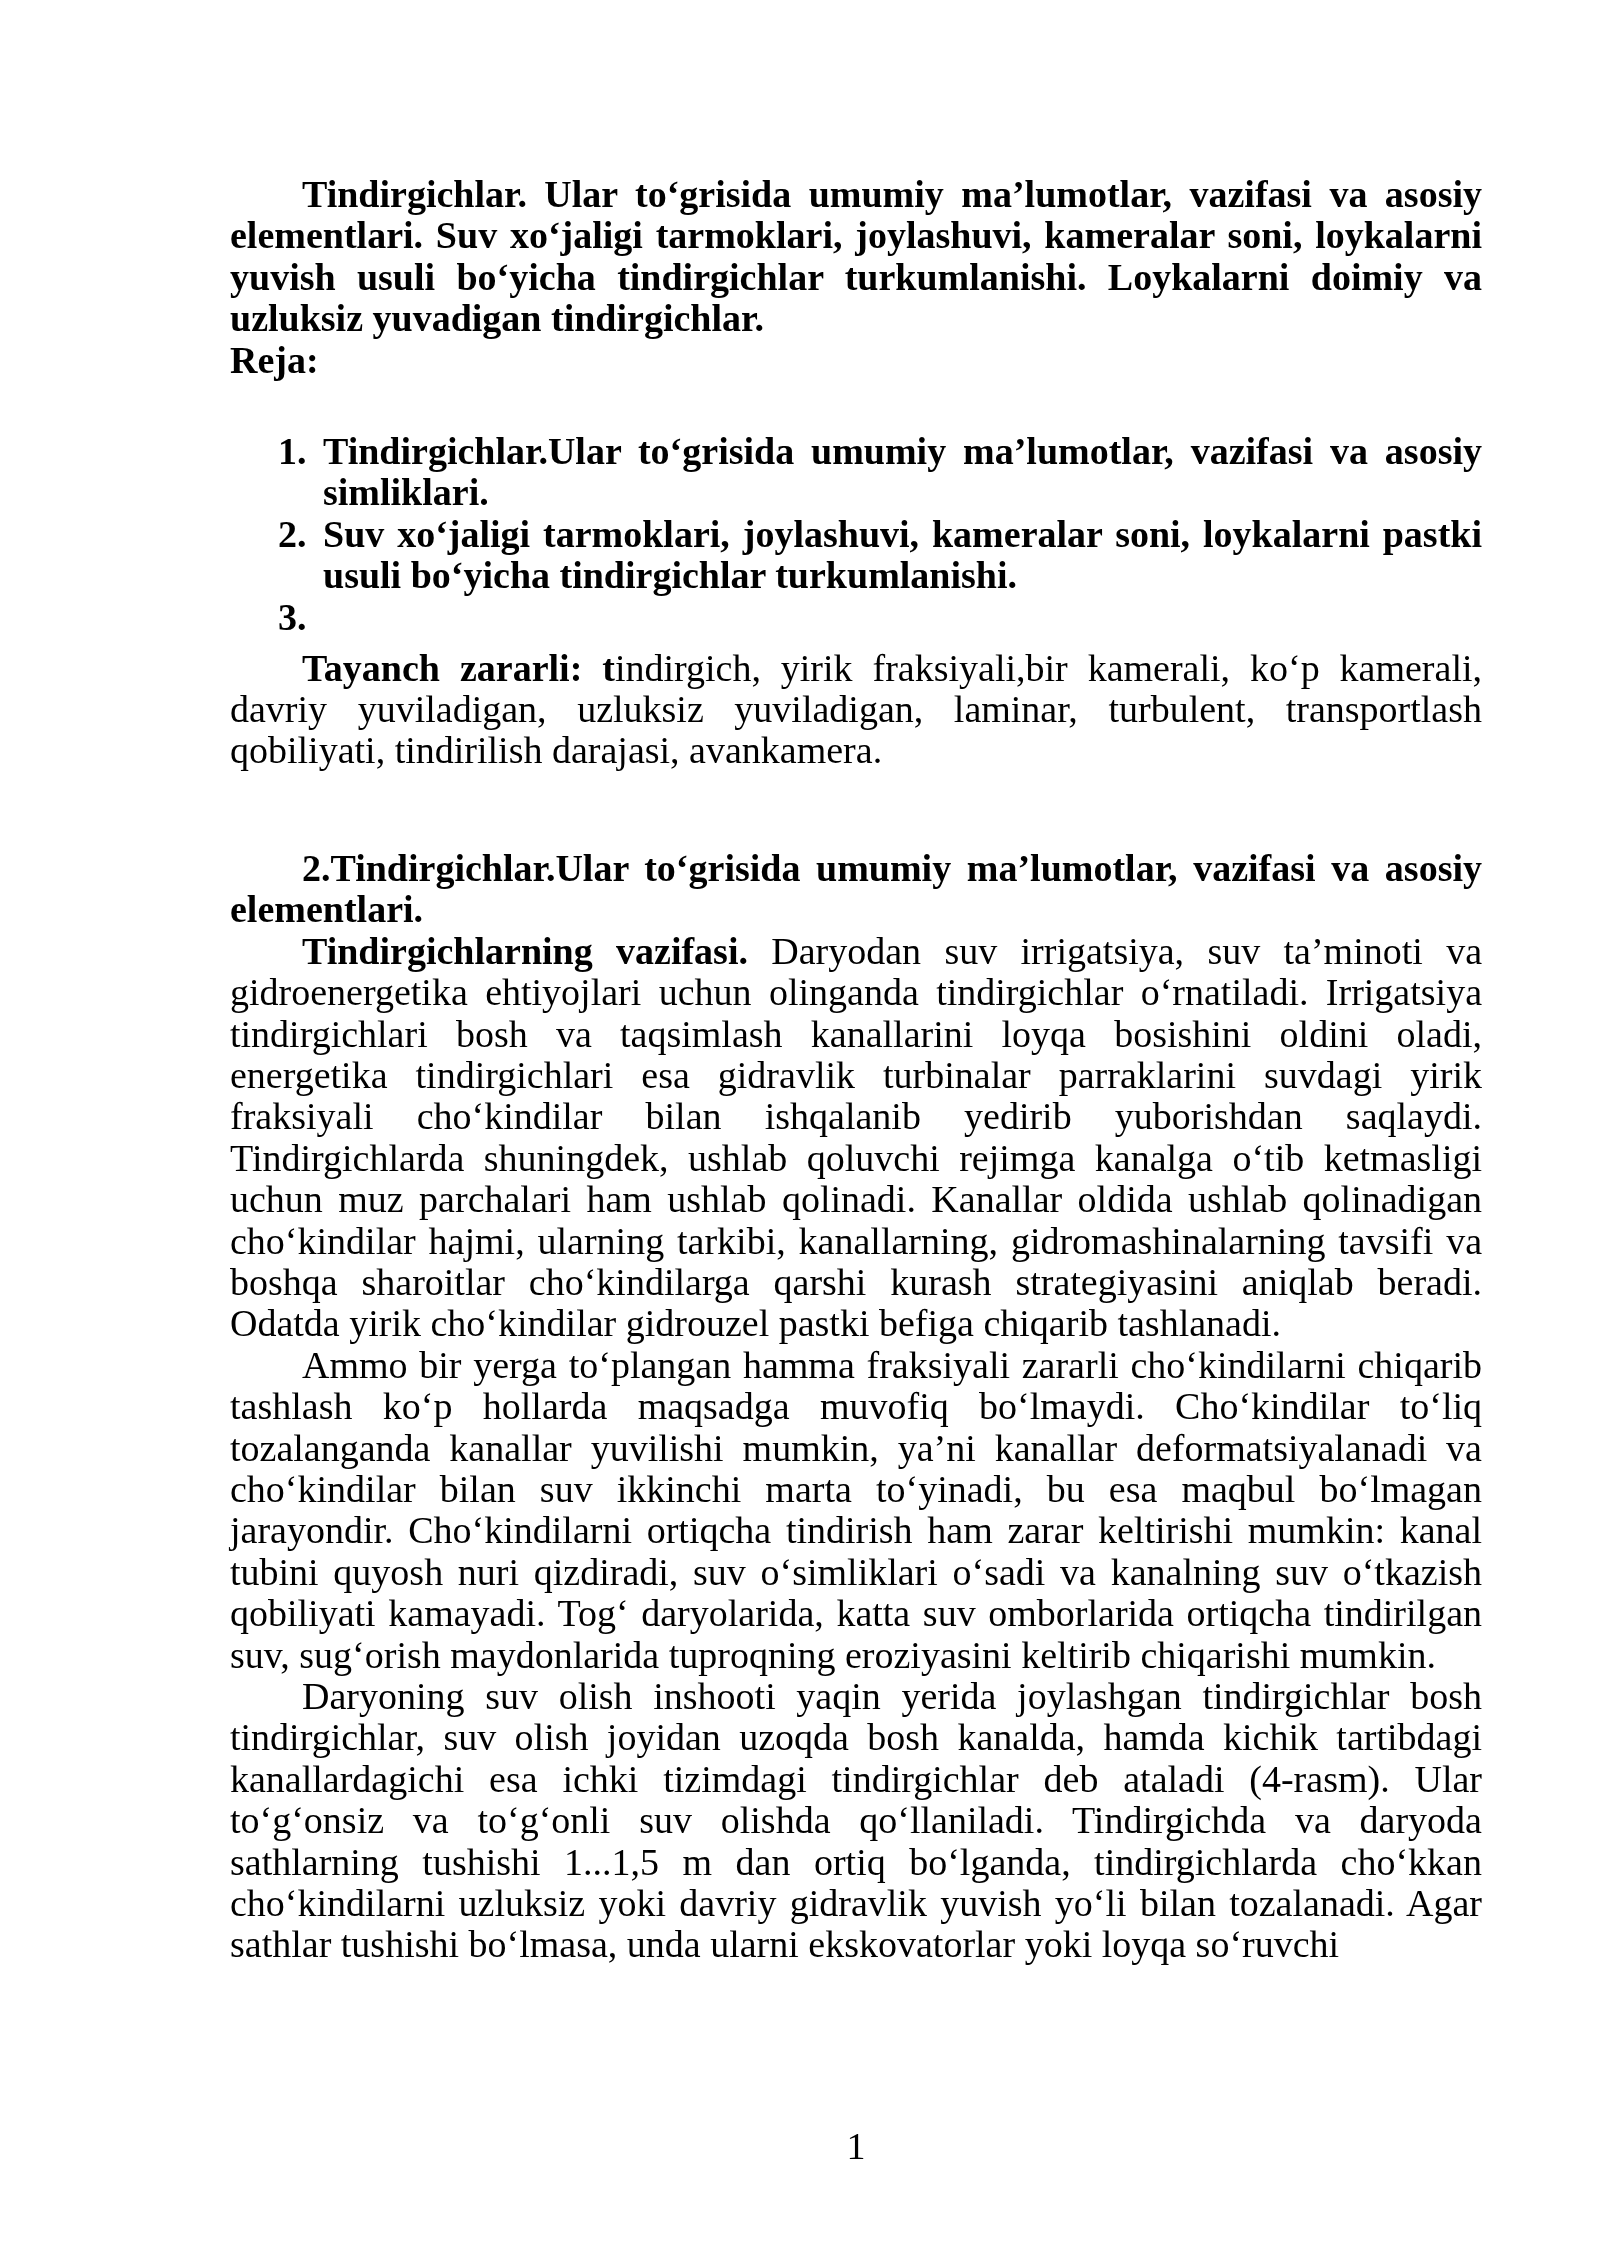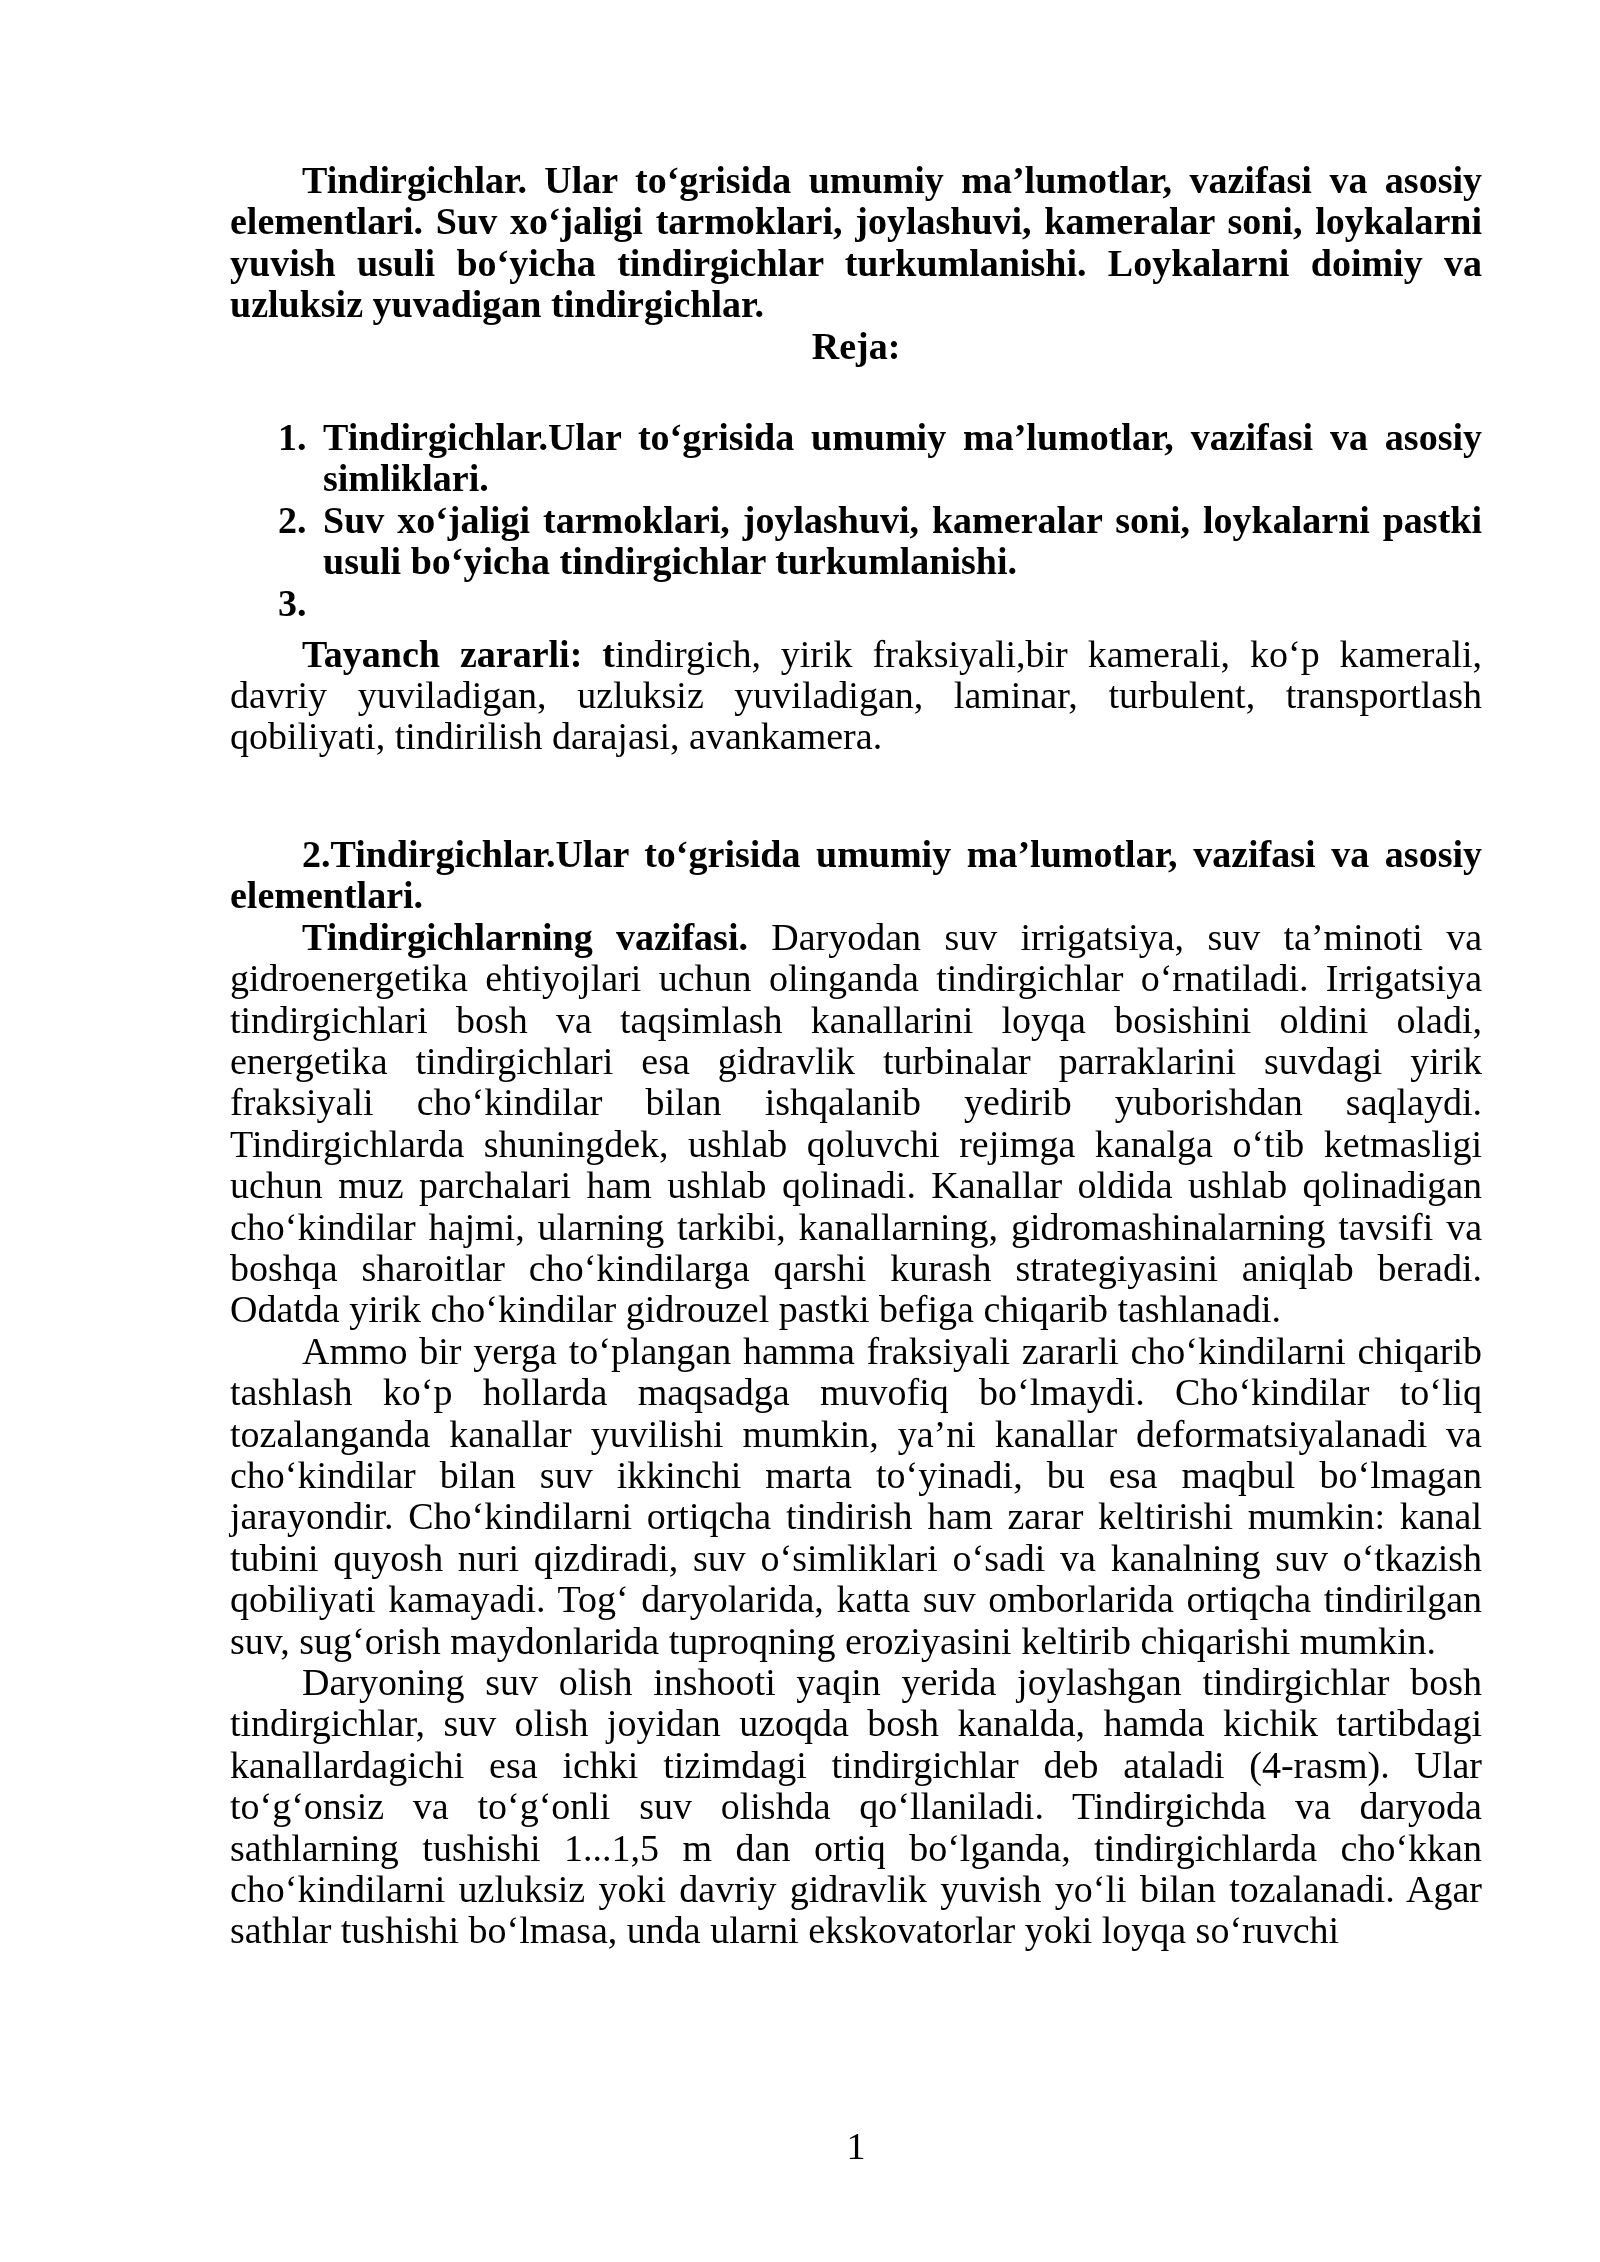--- a/index.html
+++ b/index.html
@@ -14,29 +14,29 @@
     overflow: hidden;
     font-family: "Liberation Serif", "DejaVu Serif", serif;
     font-size: 38px;
     line-height: 41.4px;
     color: #000000;
     -webkit-font-smoothing: antialiased;
   }
   .content {
     position: absolute;
     left: 230px;
-    top: 160px;
+    top: 174px;
     width: 1252px;
   }
   p { margin: 0; text-align: justify; hyphens: none; }
   .p-indent { text-indent: 72px; }
   .bold { font-weight: bold; }
   b { font-weight: bold; }
   .it { }
-  .center { text-align: center; text-indent: 0; }
+  .center { text-align: left; text-indent: 0; }
   .plan { margin-top: 50px; }
   .plan-item {
     position: relative;
     padding-left: 93px;
     font-weight: bold;
     text-align: justify;
   }
   .plan-num {
     position: absolute;
     left: 48px;

